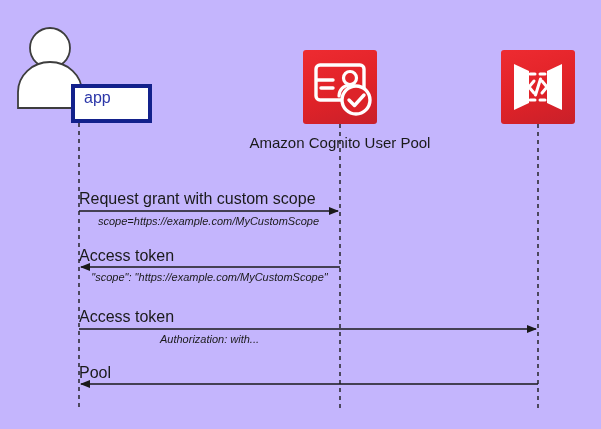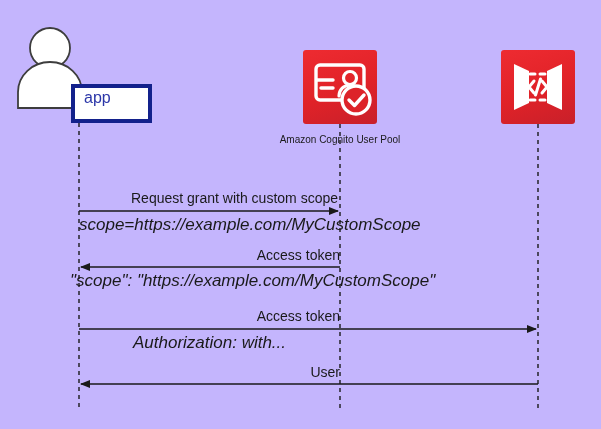--- a/index.html
+++ b/index.html
@@ -17,35 +17,35 @@
   }
   .svg-layer {
     position: absolute;
     left: 0;
     top: 0;
     width: 601px;
     height: 429px;
   }
   .lifeline-label {
     position: absolute;
-    font-size: 10px;
+    font-size: 15px;
     color: #1a1a1a;
     text-align: center;
     white-space: nowrap;
   }
   .msg-label {
     position: absolute;
-    font-size: 14px;
+    font-size: 16px;
     color: #1a1a1a;
-    text-align: right;
+    text-align: left;
     white-space: nowrap;
   }
   .msg-sub {
     position: absolute;
-    font-size: 17px;
+    font-size: 11px;
     font-style: italic;
     color: #1a1a1a;
     text-align: center;
     white-space: nowrap;
   }
   .app-box {
     position: absolute;
     left: 71px;
     top: 84px;
     width: 81px;
@@ -177,15 +177,15 @@
 
   <div class="msg-label" style="left:79px; top:190px; width:259px;">Request grant with custom scope</div>
   <div class="msg-sub" style="left:79px; top:215px; width:259px;">scope=https://example.com/MyCustomScope</div>
 
   <div class="msg-label" style="left:79px; top:247px; width:261px;">Access token</div>
   <div class="msg-sub" style="left:70px; top:271px; width:279px;">"scope": "https://example.com/MyCustomScope"</div>
 
   <div class="msg-label" style="left:79px; top:308px; width:261px;">Access token</div>
   <div class="msg-sub" style="left:79px; top:333px; width:261px;">Authorization: with...</div>
 
-  <div class="msg-label" style="left:79px; top:364px; width:261px;">User</div>
+  <div class="msg-label" style="left:79px; top:364px; width:261px;">Pool</div>
 
 </div>
 
 </body></html>

